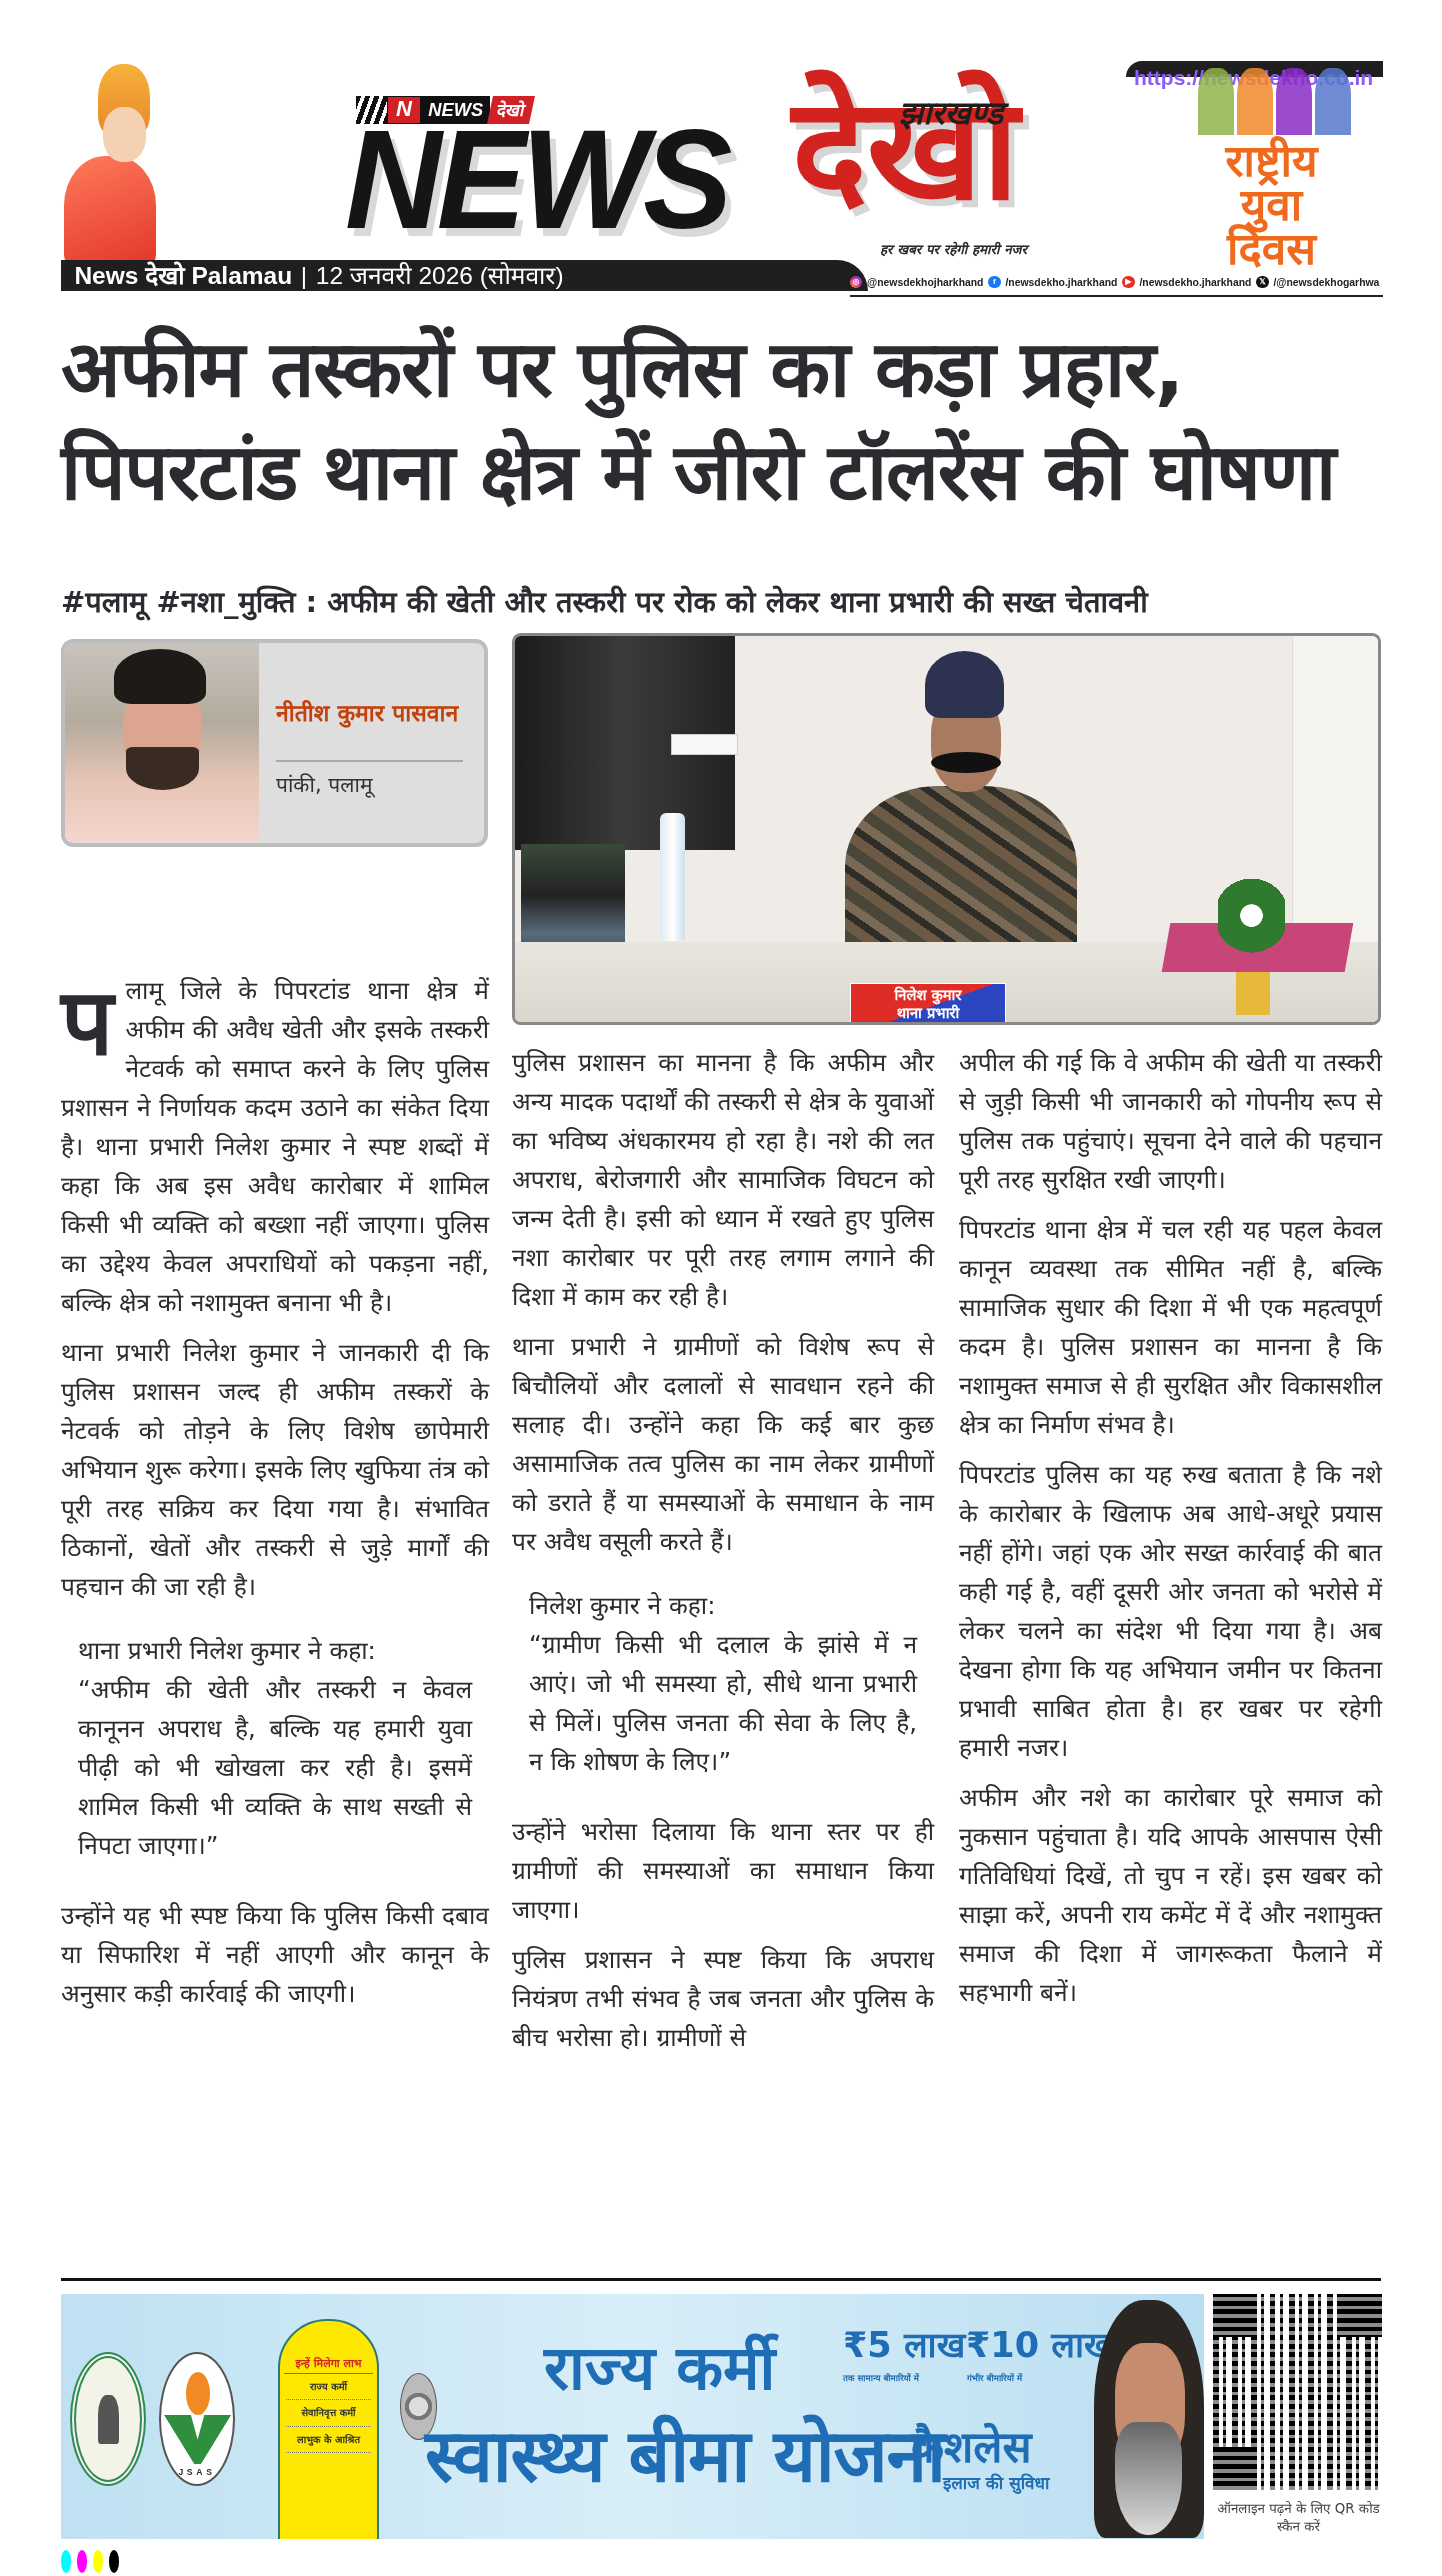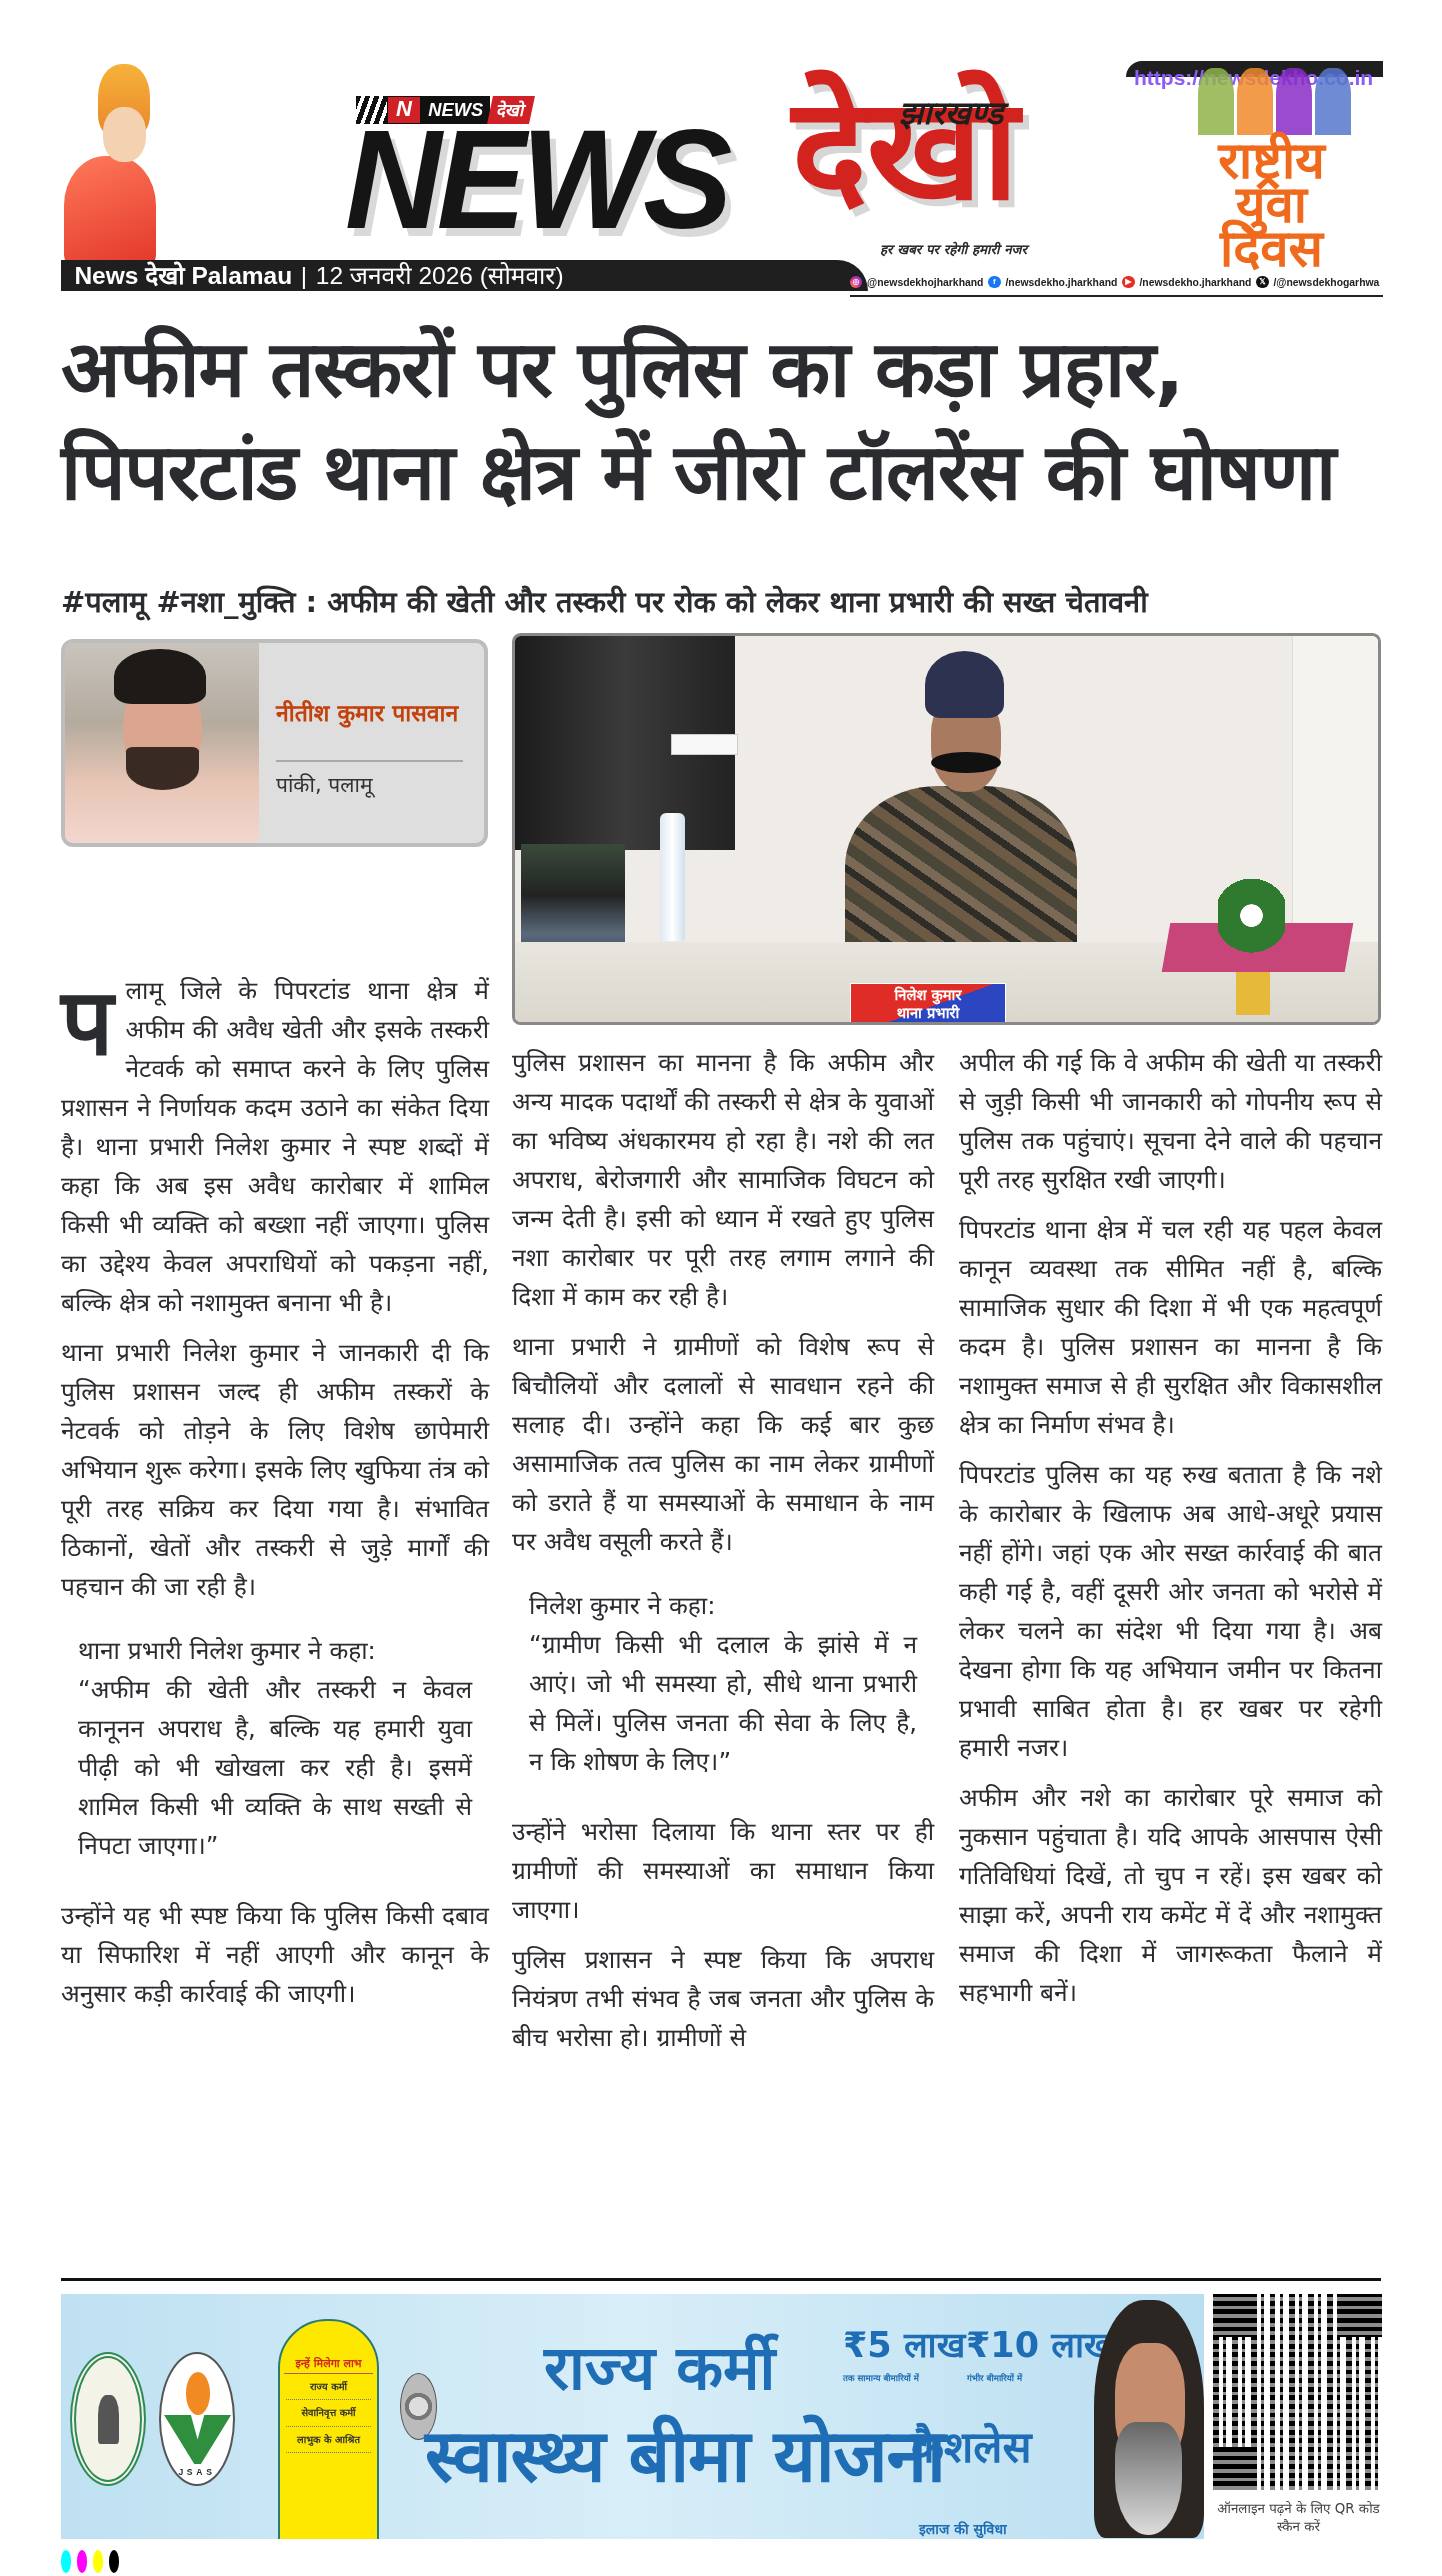--- a/index.html
+++ b/index.html
@@ -24,21 +24,21 @@
   .logo-state { position: absolute; left: 899px; top: 90px; font-size: 32px; font-weight: 700; color: #1e1e1e; font-style: italic; }
   .logo-tagline { position: absolute; left: 880px; top: 240px; font-size: 13.4px; font-weight: 700; font-style: italic; color: #2a2a2a; }
 
   .dateline { position: absolute; left: 61px; top: 260px; width: 807px; height: 31px; background: #1f1f1f; border-radius: 0 37px 0 0; color: #fff; font-family: "Liberation Sans", sans-serif; font-size: 24.5px; line-height: 31px; padding-left: 13.4px; white-space: nowrap; }
   .dateline .brand { font-weight: 700; }
   .dateline .sep { margin: 0 8.6px; font-weight: 300; }
 
   .url-pill { position: absolute; left: 1126px; top: 61px; width: 257px; height: 16px; background: #1f1f1f; border-radius: 31px 0 0 0; color: #8b5cf6; font-family: "Liberation Sans", sans-serif; font-weight: 700; font-size: 21px; line-height: 34px; text-align: right; padding-right: 9.8px; }
   .youth-art { position: absolute; left: 1198px; top: 68px; width: 153px; height: 67px; display: flex; gap: 2.4px; }
   .youth-art span { flex: 1; border-radius: 40% 40% 0 0; opacity: .85; }
-  .youth-day { position: absolute; left: 1192px; top: 139px; width: 159px; text-align: center; color: #f06a1d; font-weight: 700; font-size: 51px; line-height: 44px; }
+  .youth-day { position: absolute; left: 1192px; top: 139px; width: 159px; text-align: center; color: #f06a1d; font-weight: 700; font-size: 44px; line-height: 44px; }
 
   .socials { position: absolute; left: 850px; top: 276px; display: flex; align-items: center; gap: 4.9px; font-family: "Liberation Sans", sans-serif; font-size: 10.4px; font-weight: 700; color: #222; white-space: nowrap; }
   .socials .ic { width: 12.2px; height: 12.2px; border-radius: 50%; display: inline-block; color: #fff; font-size: 8px; text-align: center; line-height: 12.2px; }
   .ic-ig { background: linear-gradient(45deg,#f9a12b,#d6249f,#5b4bd6); }
   .ic-fb { background: #1877f2; }
   .ic-yt { background: #e52d27; }
   .ic-x { background: #111; }
   .mast-rule { position: absolute; left: 850px; top: 295px; width: 533px; height: 1.8px; background: #222; }
 
   
@@ -99,21 +99,21 @@
   .ad-scope { position: absolute; left: 339px; top: 79px; width: 37px; height: 67px; border-radius: 50%; background: radial-gradient(circle,#ddd 0 9.2px,#777 9.8px 13.4px,#bbb 14px); border: 1.8px solid #555; }
   .ad-title1 { position: absolute; left: 483px; top: 43px; font-weight: 700; font-size: 61px; color: #1f6eb5; line-height: 1; }
   .ad-title2 { position: absolute; left: 364px; top: 125px; font-weight: 700; font-size: 73px; color: #1f6eb5; line-height: 1; letter-spacing: -1.2px; }
   .ad-amt { position: absolute; top: 34px; font-weight: 700; font-size: 35px; color: #1f6eb5; line-height: 1; text-align: right; }
   .ad-amt-1 { left: 782px; }
   .ad-amt-2 { left: 905px; }
   .ad-amt-sub { position: absolute; top: 78px; font-size: 8.6px; color: #1f6eb5; font-weight: 700; }
   .ad-amt-sub-1 { left: 782px; }
   .ad-amt-sub-2 { left: 906px; }
   .ad-cashless { position: absolute; left: 850px; top: 122px; font-weight: 700; font-size: 43px; color: #1f6eb5; }
-  .ad-cashless-sub { position: absolute; left: 858px; top: 177px; font-size: 14px; color: #1f6eb5; font-weight: 700; margin-top: 48px; }
+  .ad-cashless-sub { position: absolute; left: 882px; top: 177px; font-size: 17px; color: #1f6eb5; font-weight: 700; }
   .ad-person { position: absolute; left: 1033px; top: 6.1px; width: 110px; height: 238px; }
   .ad-person .hair { position: absolute; left: 0; top: 0; width: 110px; height: 238px; background: #2c2622; border-radius: 45% 45% 10% 10%; }
   .ad-person .face { position: absolute; left: 21.4px; top: 43px; width: 70px; height: 122px; background: #c58d6d; border-radius: 40%; }
   .ad-person .beard { position: absolute; left: 21.4px; top: 122px; width: 67px; height: 113px; background: linear-gradient(180deg,#666,#ddd); border-radius: 30% 30% 50% 50%; }
 
   .qr { position: absolute; left: 1213px; top: 2294px; width: 169px; height: 196px; background:
         linear-gradient(#000,#000) 0 0/43px 43px no-repeat,
         linear-gradient(#000,#000) 127px 0/43px 43px no-repeat,
         linear-gradient(#000,#000) 0 153px/43px 43px no-repeat,
         repeating-linear-gradient(90deg,#000 0 5.5px,#fff 5.5px 9.8px,#000 9.8px 13px,#fff 13px 19px),

